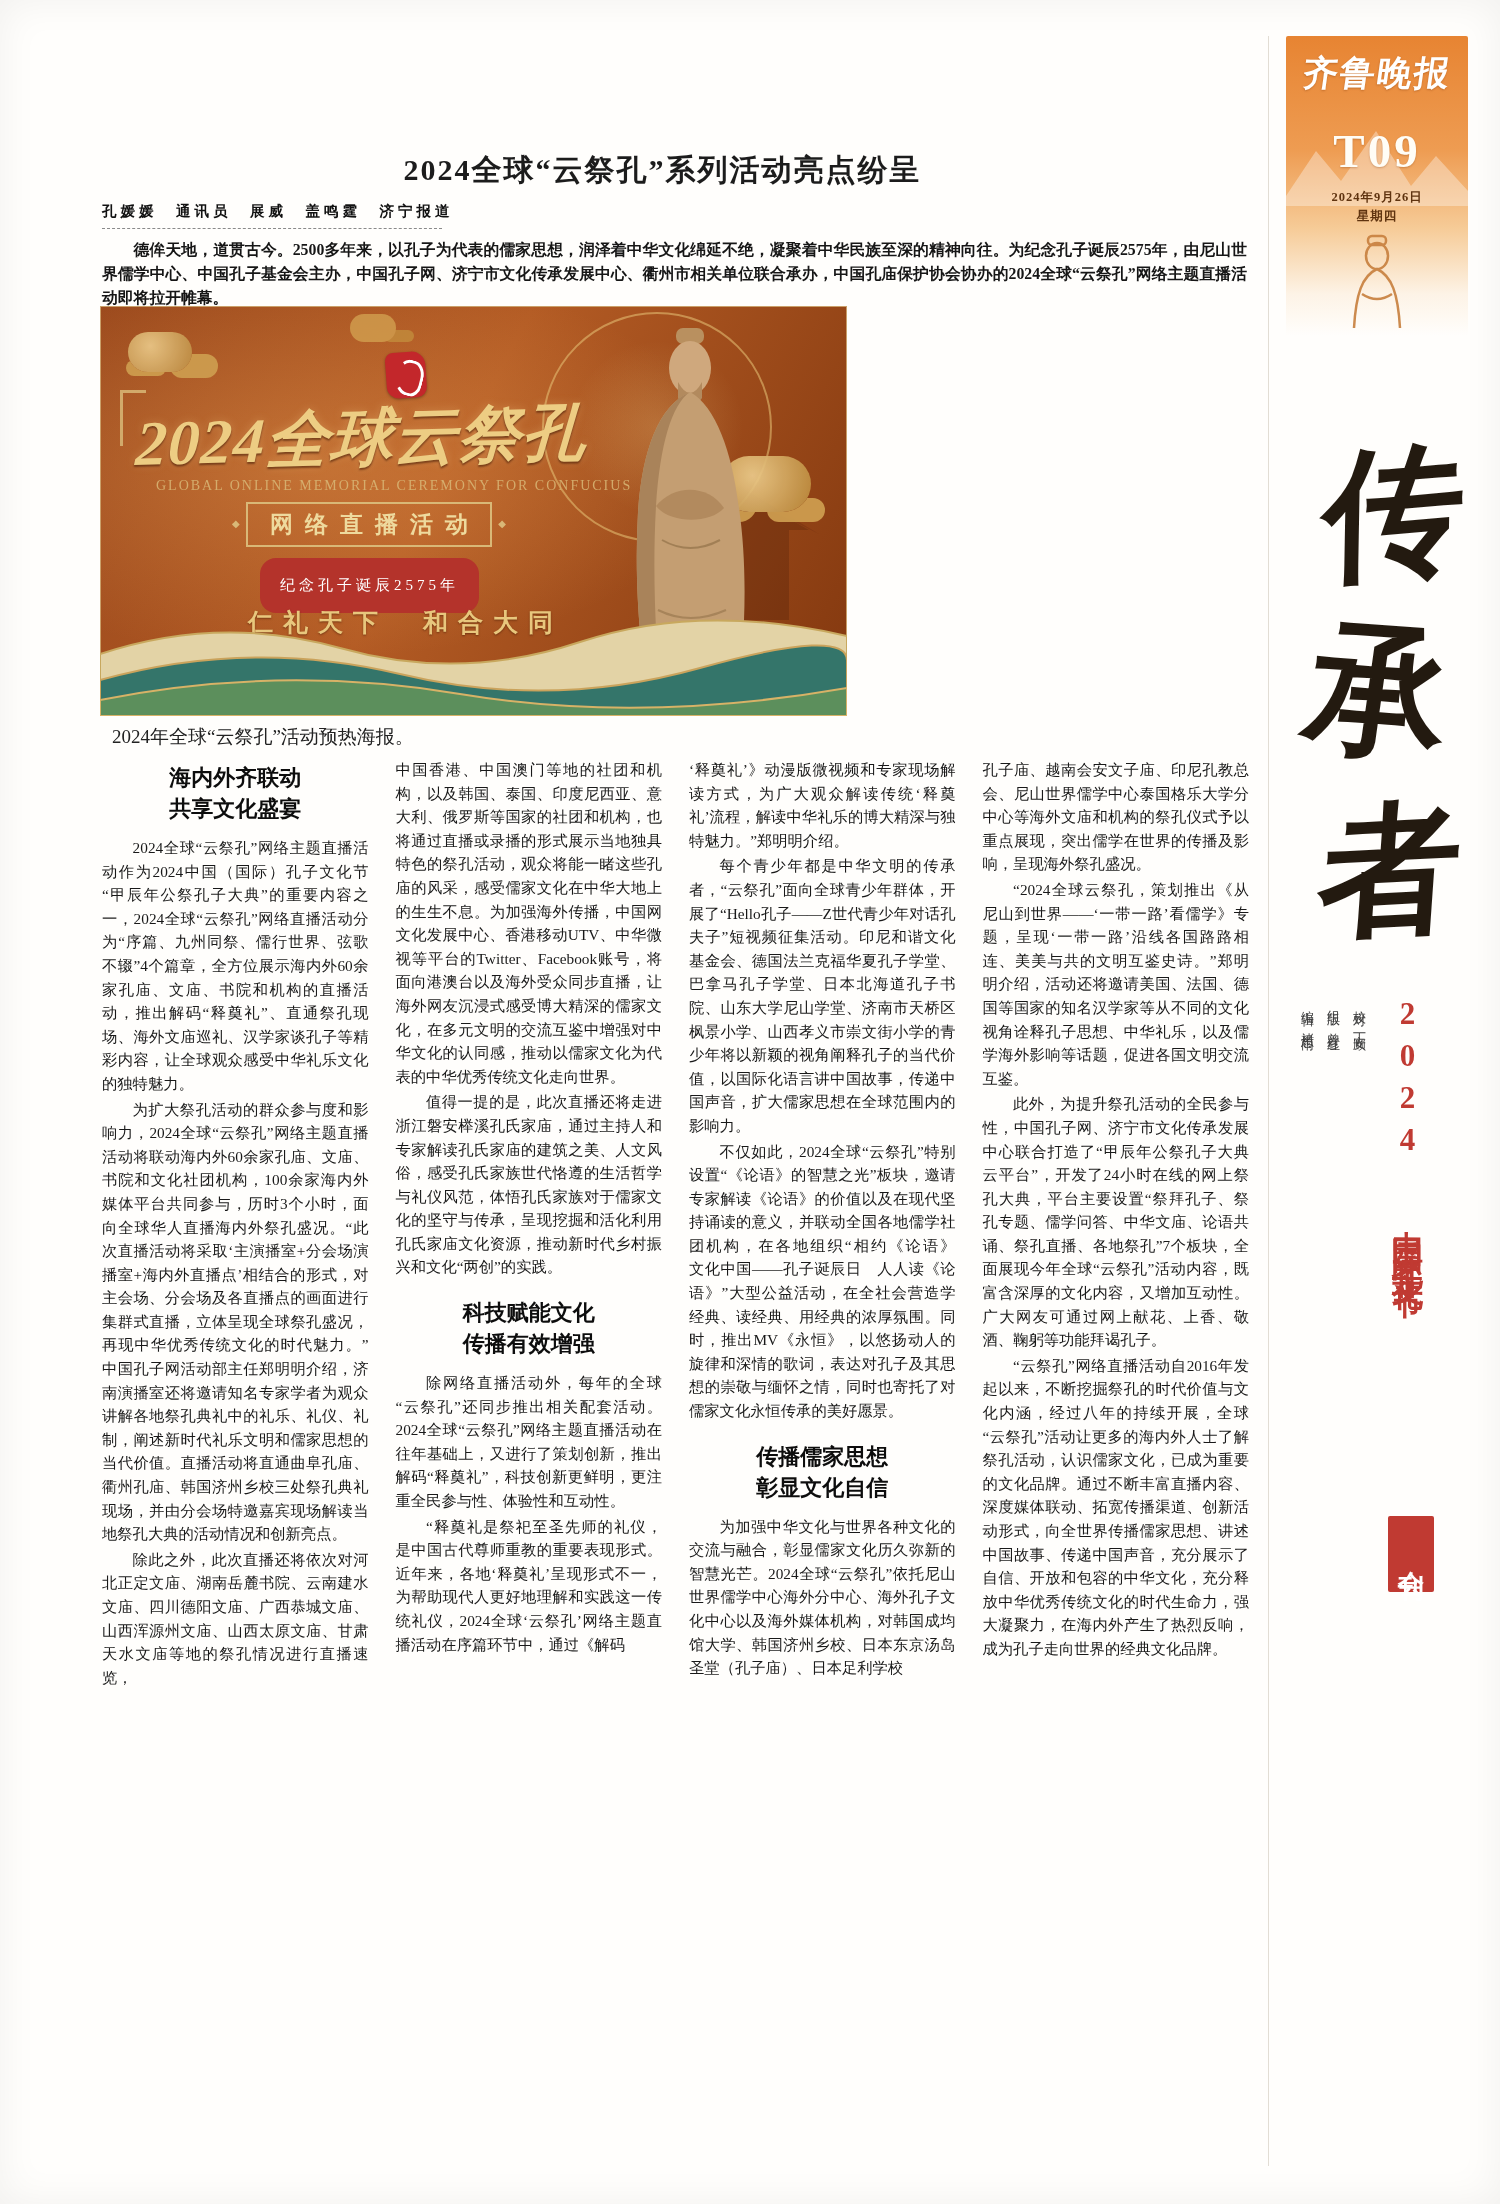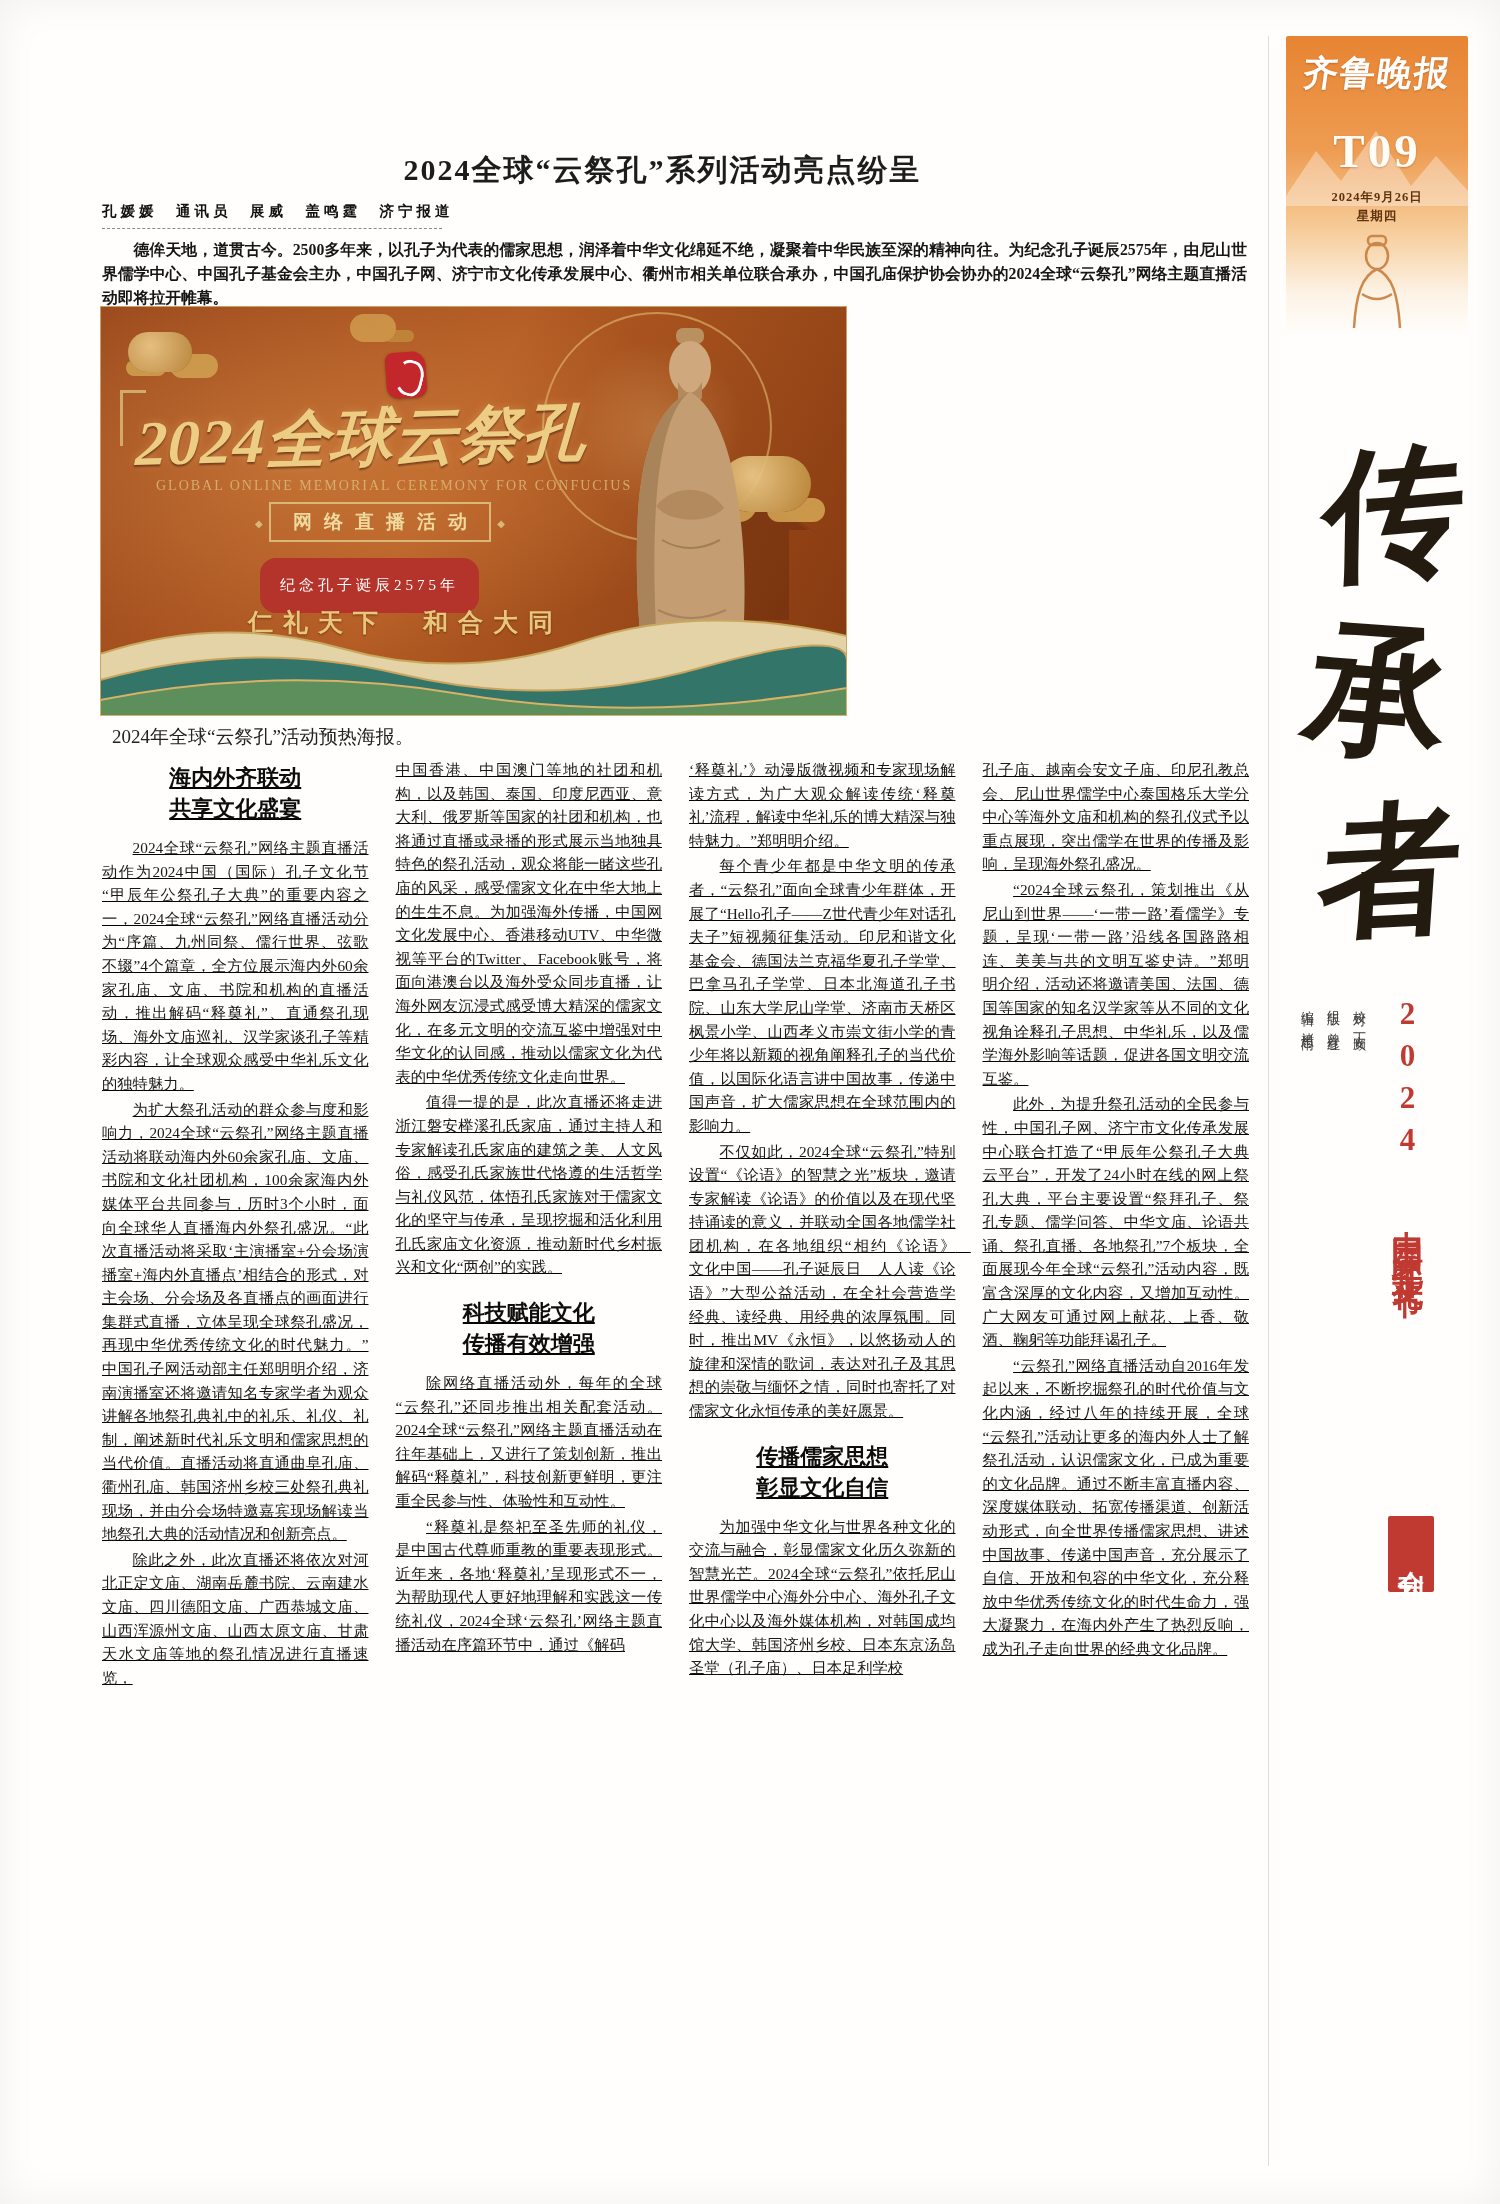--- a/index.html
+++ b/index.html
@@ -47,36 +47,36 @@
   .poster-title { position:absolute; left:36px; top:88px; width:540px; font-size:63px; font-weight:900;
                   font-style:italic; color:#edcd83; letter-spacing:1px; transform:skewX(-4deg) rotate(-1.5deg);
                   text-shadow:0 2px 2px rgba(60,20,0,.55), 0 0 10px rgba(255,220,150,.25);
                   font-family:"Liberation Serif","DejaVu Serif",serif; }
   .bracket { position:absolute; width:26px; height:56px; border:3px solid #d9b877; opacity:.85; }
   .bk-tl { left:20px; top:84px; border-right:none; border-bottom:none; }
   .bk-br { left:560px; top:120px; border-left:none; border-top:none; }
   .poster-title-en { position:absolute; left:56px; top:172px; font-size:14px; letter-spacing:2px;
                      color:#d9b877; font-family:Liberation Serif, serif; opacity:.85; }
   .poster-live { position:absolute; left:146px; top:196px; border:2px solid #d9b877; color:#eeda9e;
-                 font-size:19px; letter-spacing:12px; padding:5px 10px 5px 22px; font-weight:700;margin-left:23px; }
+                 font-size:23px; letter-spacing:12px; padding:5px 10px 5px 22px; font-weight:700; }
   .poster-live::before, .poster-live::after { content:"◆"; font-size:10px; color:#d9b877; letter-spacing:0;
                  position:absolute; top:14px; }
   .poster-live::before { left:-16px; } .poster-live::after { right:-16px; }
   .poster-badge { position:absolute; left:160px; top:252px; background:#b4332b; color:#fff;
                   border-radius:16px; padding:18px 20px; font-size:15px; letter-spacing:4px; }
   .poster-slogan { position:absolute; left:148px; top:300px; font-size:25px; font-weight:700;
                    color:#e8c77d; letter-spacing:10px; text-shadow:0 1px 2px rgba(60,20,0,.5); }
   .statue { position:absolute; left:444px; top:14px; width:240px; height:386px; }
   .poster-waves { position:absolute; left:0; bottom:0; width:100%; height:120px; }
 
   .poster-caption { position:absolute; left:112px; top:724px; font-size:19px; font-weight:400; color:#222; }
 
   
   .cols { position:absolute; left:102px; top:758px; width:1147px; height:1400px; display:flex; gap:27px;
-          overflow:hidden;text-decoration:underline; }
+          overflow:hidden; }
   .col { width:266.5px; flex:0 0 auto; }
   .sec-head { text-align:center; font-size:22px; font-weight:900; line-height:31px; color:#0d0d0d;
               margin:18px 0 12px; font-family:"Liberation Sans","DejaVu Sans",sans-serif; }
   .col .sec-head:first-child { margin-top:4px; }
   .sec-head span { display:block; }
   .body-p { font-size:15.3px; line-height:23.6px; text-align:justify; text-indent:2em; color:#191919;
             margin-bottom:2px; }
   .body-p.noindent { text-indent:0; }
 
   

